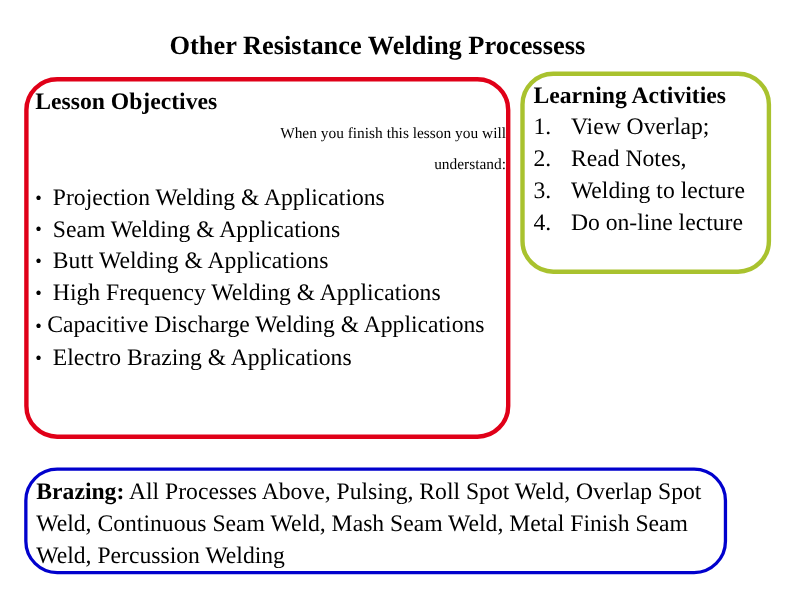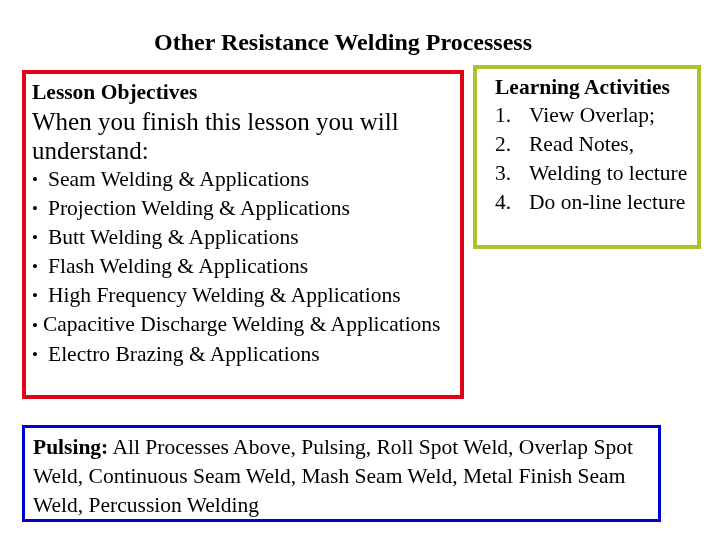--- a/index.html
+++ b/index.html
@@ -36,57 +36,59 @@
     line-height: 28px;
     letter-spacing: 0px;
     white-space: nowrap;
   }
 
   
   .panel {
     position: absolute;
     box-sizing: border-box;
     background: #ffffff;
+    border-radius: 30px;
   }
 
   
   #objectives-panel {
     left: 22px;
     top: 70px;
     width: 442px;
     height: 329px;
     border: 4px solid #e00018;
     padding: 4px 0 0 6px;
   }
 
   
   #activities-panel {
     left: 473px;
     top: 65px;
     width: 228px;
     height: 184px;
     border: 4px solid #a9c22e;
-    padding: 4px 0 0 16px;
+    padding: 4px 0 0 6px;
   }
 
   
   #keywords-panel {
     left: 22px;
     top: 425px;
     width: 639px;
     height: 97px;
     border: 3px solid #0101cd;
     padding: 5px 0 0 8px;
   }
 
   
   .body-line {
-    font-size: 25px;
-    line-height: 29px;
-    white-space: nowrap;
+    font-size: 14px;
+    line-height: 29px;
+    white-space: nowrap;
+    text-align: right;
   }
   .heading-line {
     font-size: 21.5px;
     line-height: 29px;
     font-weight: bold;
     white-space: nowrap;
   }
 
   
   ul.bullets {
@@ -166,41 +168,40 @@
 
   <div class="panel" id="objectives-panel">
 
     <div class="heading-line">Lesson Objectives</div>
 
     <div class="body-line">When you finish this lesson you will</div>
 
     <div class="body-line">understand:</div>
 
     <ul class="bullets">
+      <li>Projection Welding &amp; Applications</li>
       <li>Seam Welding &amp; Applications</li>
-      <li>Projection Welding &amp; Applications</li>
       <li>Butt Welding &amp; Applications</li>
-      <li>Flash Welding &amp; Applications</li>
       <li>High Frequency Welding &amp; Applications</li>
       <li class="wrap">Capacitive Discharge Welding &amp; Applications</li>
       <li>Electro Brazing &amp; Applications</li>
     </ul>
   </div>
 
   <div class="panel" id="activities-panel">
 
     <div class="activities-title">Learning Activities</div>
 
     <ol class="numbers">
       <li>View Overlap;</li>
       <li>Read Notes,</li>
       <li>Welding to lecture</li>
       <li>Do on-line lecture</li>
     </ol>
   </div>
 
   <div class="panel" id="keywords-panel">
     <div id="keywords-text">
-      <span id="keywords-label">Pulsing:</span><span> All Processes Above, Pulsing, Roll Spot Weld, Overlap Spot Weld, Continuous Seam Weld, Mash Seam Weld, Metal Finish Seam Weld, Percussion Welding</span>
+      <span id="keywords-label">Brazing:</span><span> All Processes Above, Pulsing, Roll Spot Weld, Overlap Spot Weld, Continuous Seam Weld, Mash Seam Weld, Metal Finish Seam Weld, Percussion Welding</span>
     </div>
   </div>
 
 </div>
 
 </body></html>

